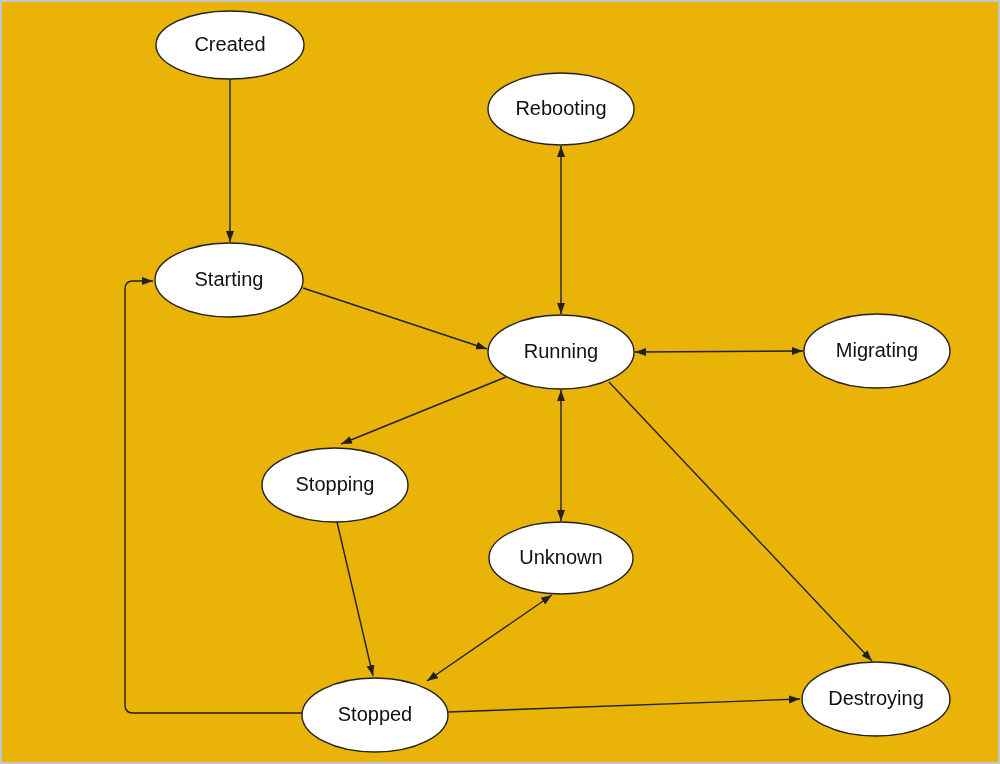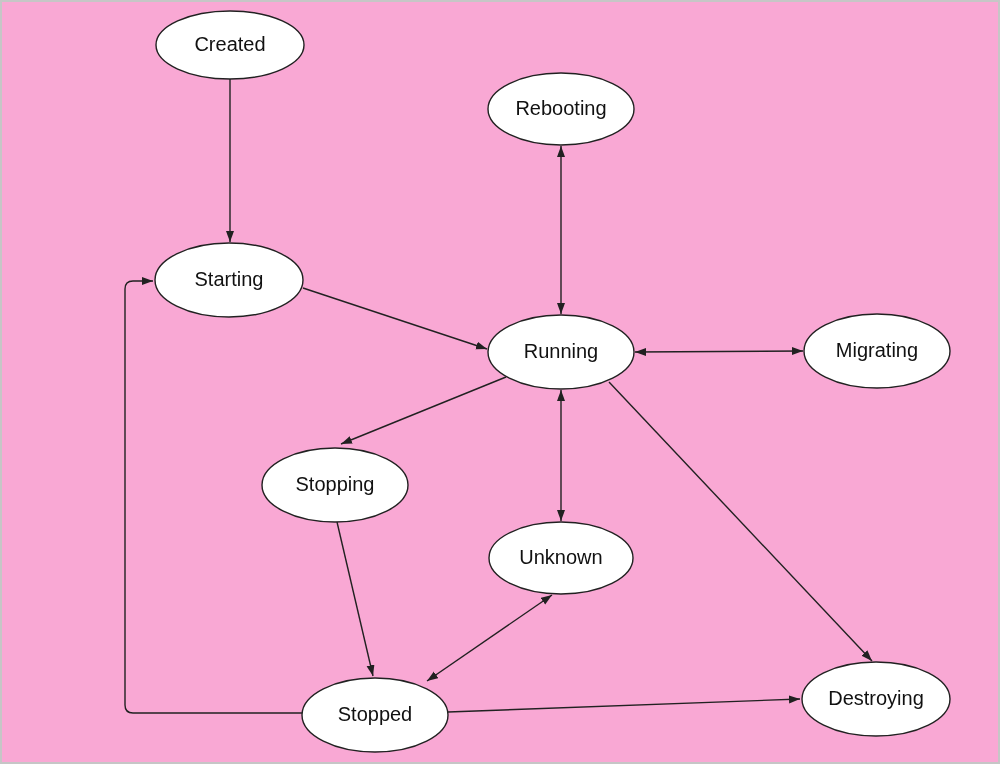--- a/index.html
+++ b/index.html
@@ -5,21 +5,21 @@
   html, body {
     margin: 0;
     padding: 0;
     background: #ffffff;
     font-family: "Liberation Sans", "DejaVu Sans", sans-serif;
   }
   .canvas {
     position: relative;
     width: 996px;
     height: 760px;
-    background: #f9a8d4;
+    background: #eab308;
     border: 2px solid #c6c6c6;
     overflow: hidden;
   }
   svg {
     display: block;
   }
   .node-ellipse {
     fill: #ffffff;
     stroke-width: 1.4;
   }

